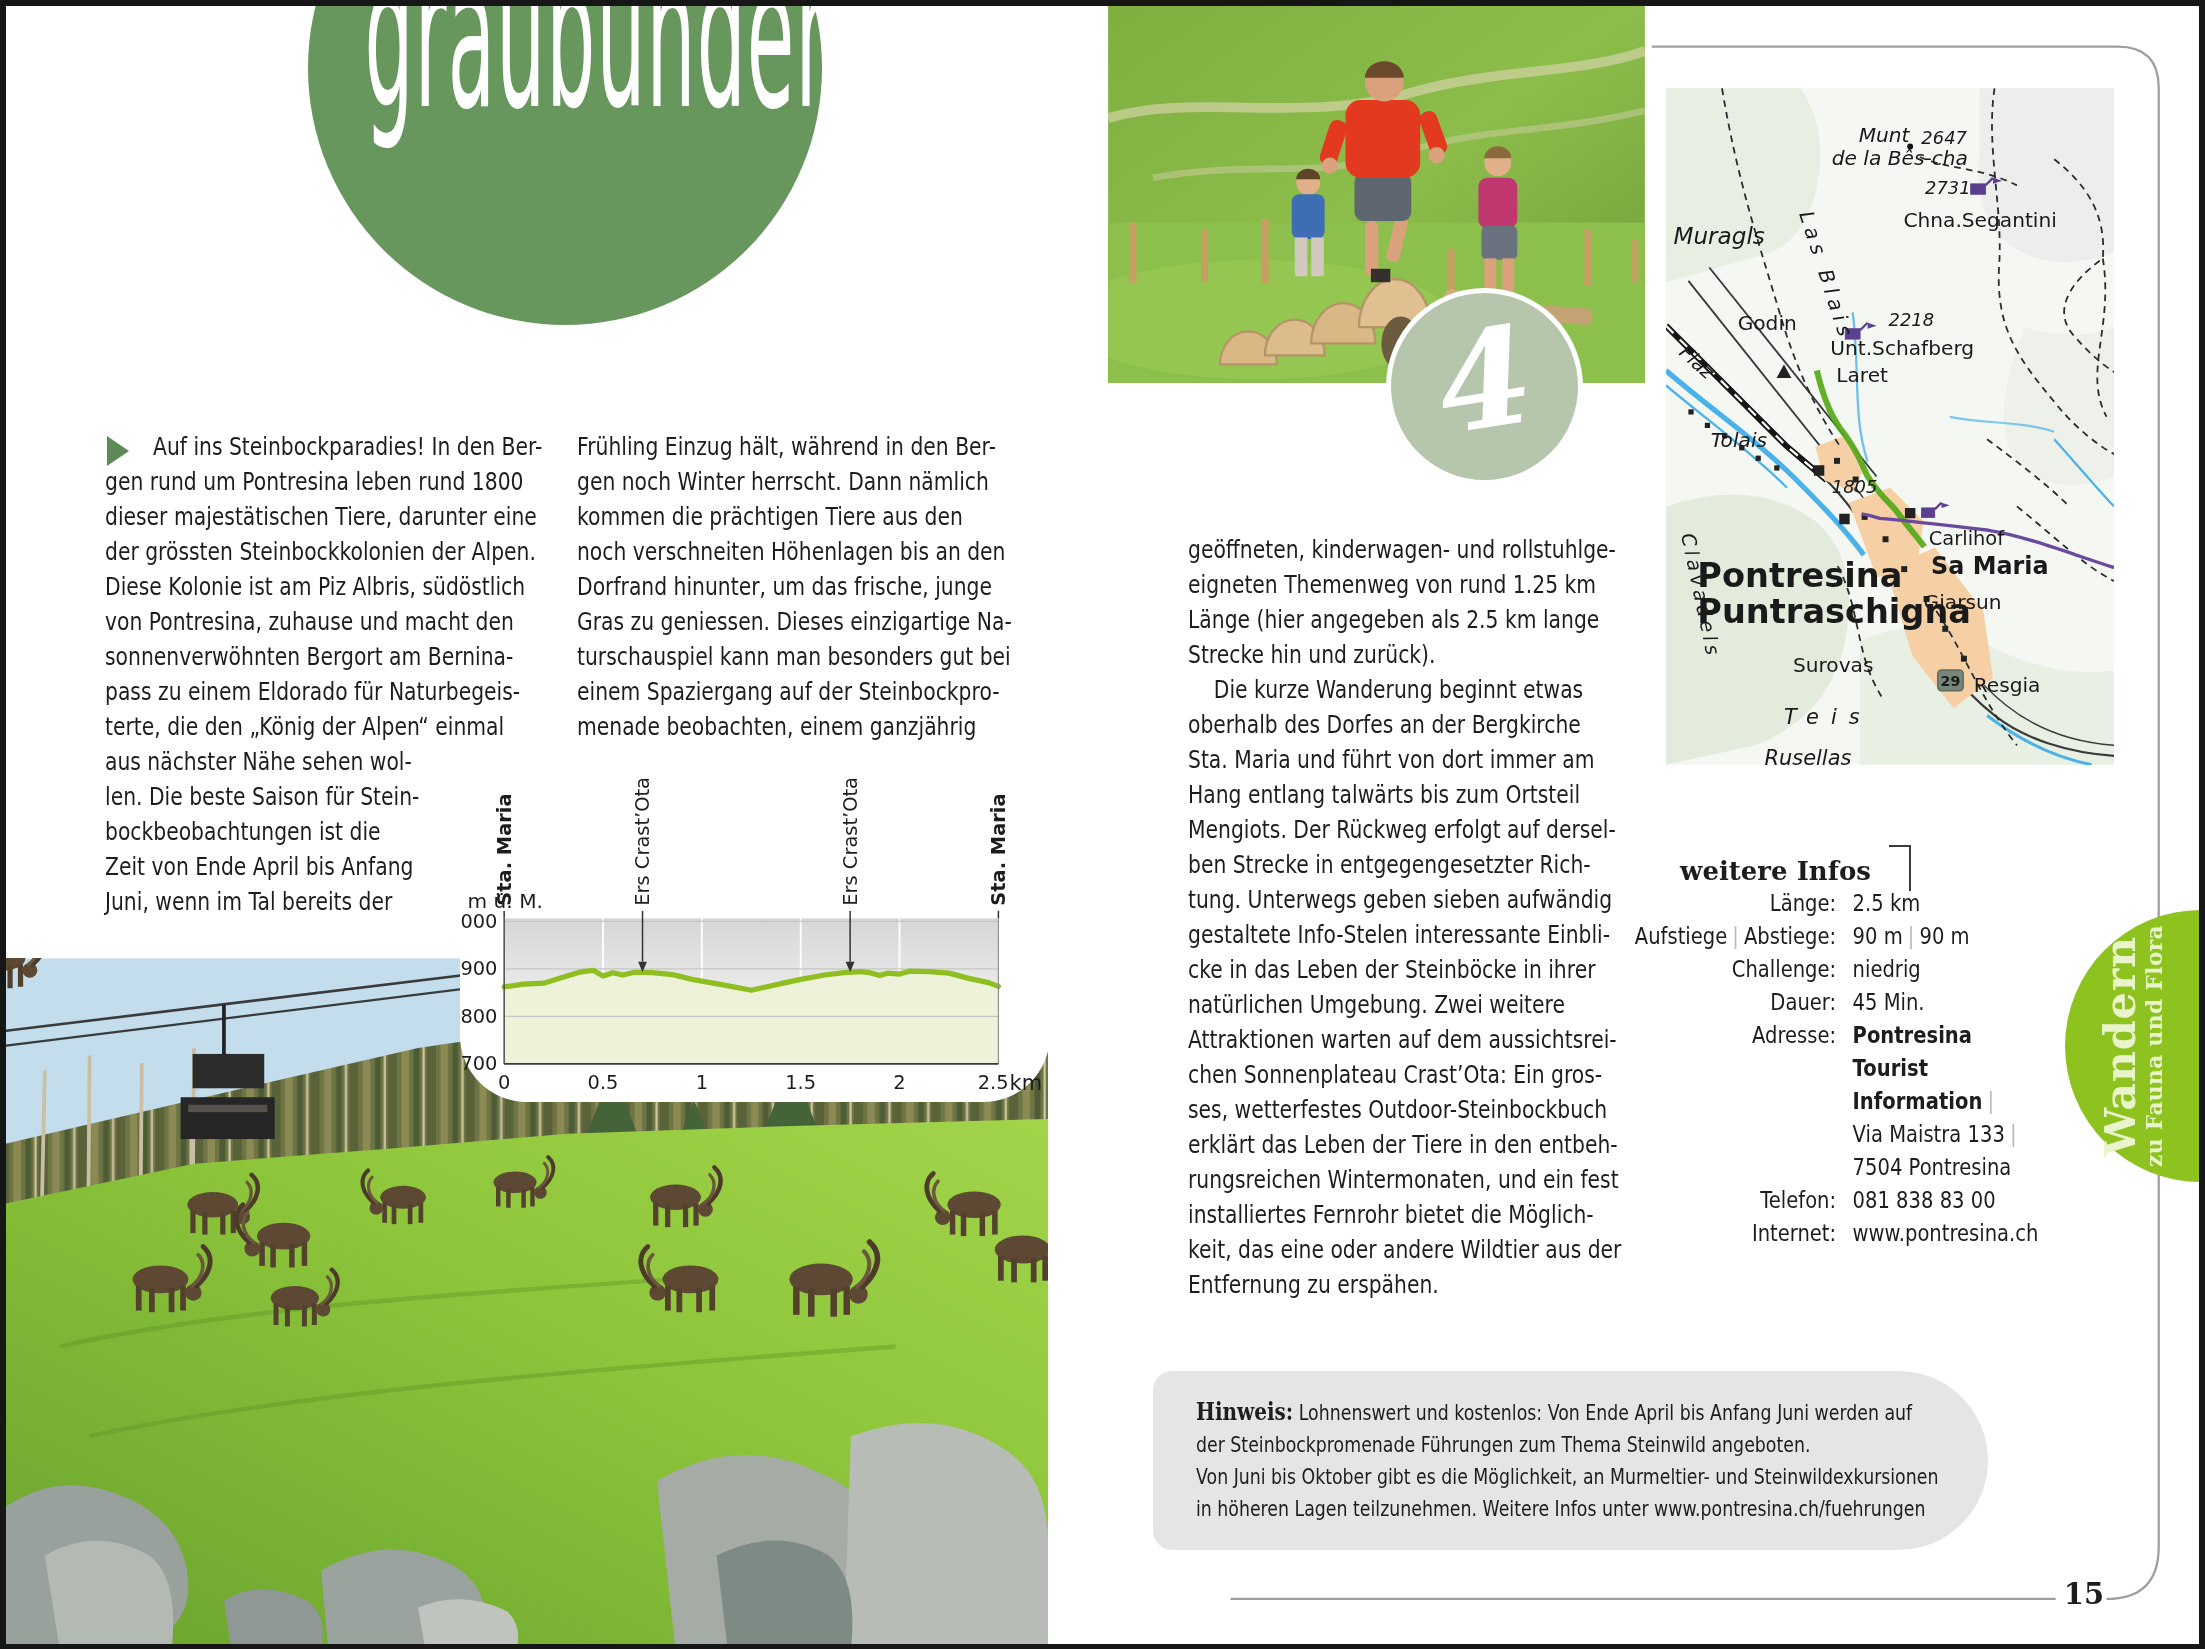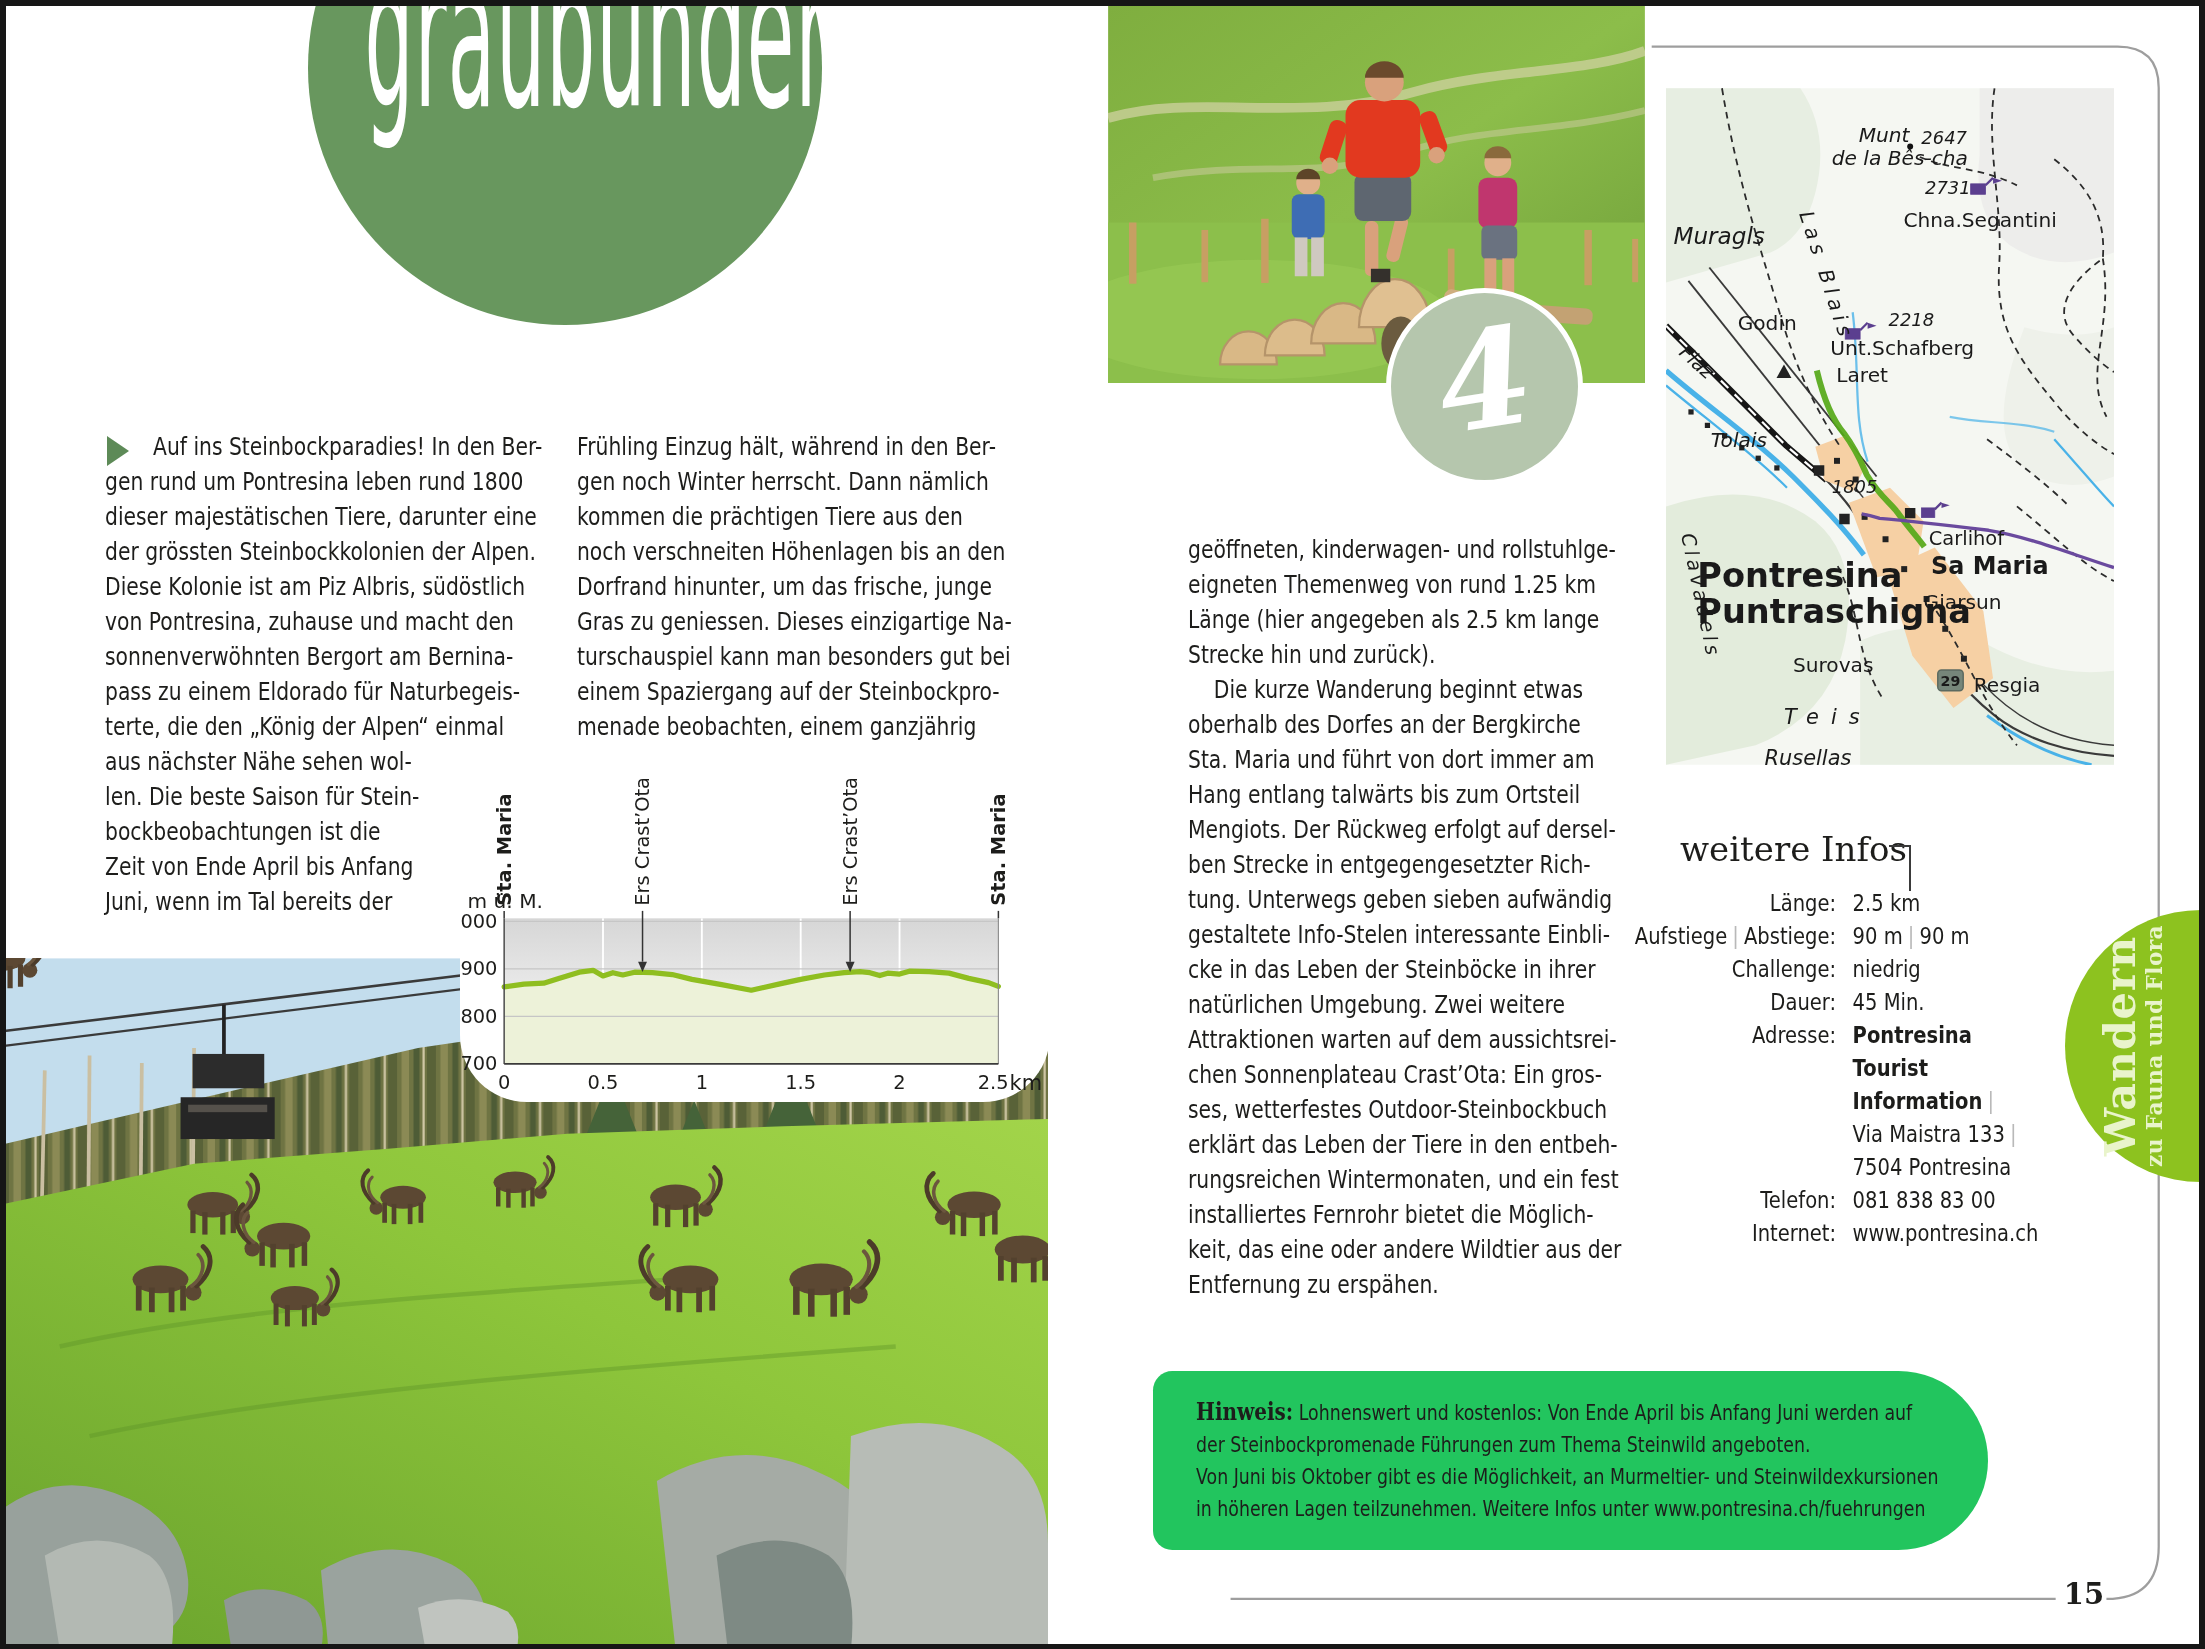--- a/index.html
+++ b/index.html
@@ -37,33 +37,33 @@
   .badge4 span{font-family:"DejaVu Serif","Liberation Serif",serif;font-style:italic;font-weight:bold;
                color:#fff;font-size:134px;transform:rotate(-9deg);line-height:1;margin-top:-13.4px;}
   
   .map{left:1666px;top:88px;width:448px;height:677px;z-index:2;}
   .map text{font-family:"DejaVu Sans","Liberation Sans",sans-serif;fill:#1a1a1a;}
   
   .frame-svg{left:0;top:0;width:2205px;height:1650px;z-index:4;pointer-events:none;}
   .pageno{left:2054px;top:1577px;width:60px;text-align:center;z-index:5;
           font-family:"DejaVu Serif","Liberation Serif",serif;font-weight:600;font-size:29px;}
   
-  .infos-head{left:1680px;top:829px;font-family:"DejaVu Serif","Liberation Serif",serif;
-              font-weight:normal;font-size:34px;z-index:3;}
+  .infos-head{left:1680px;top:856px;font-family:"DejaVu Serif","Liberation Serif",serif;
+              font-weight:bold;font-size:26px;z-index:3;}
   .bracket-h{left:1889px;top:845px;width:21px;height:2.2px;background:#3a3a3a;z-index:3;}
   .bracket-v{left:1909px;top:845px;width:2.2px;height:46px;background:#3a3a3a;z-index:3;}
   .infos{left:1627px;top:887px;width:478px;z-index:3;font-size:23px;line-height:33px;
          transform:scaleX(.85);transform-origin:left top;}
   .irow{display:flex;}
   .ilab{width:246px;text-align:right;flex:none;}
   .ival{margin-left:19.4px;width:209px;}
   .pipe{color:#b9b9b9;padding:0 6px;}
   .bold{font-weight:bold;}
   
-  .hinweis{left:1153px;top:1371px;width:835px;height:179px;background:#22c55e;
+  .hinweis{left:1153px;top:1371px;width:835px;height:179px;background:#e5e5e5;
            border-radius:19.4px 90px 90px 19.4px;z-index:3;box-sizing:border-box;
            padding:25.4px 45px 0 43px;}
   .hinweis .txt{font-size:21.7px;line-height:32px;white-space:pre;transform:scaleX(.80);
                 transform-origin:left top;}
   .hinweis .lead{font-family:"DejaVu Serif","Liberation Serif",serif;font-weight:bold;font-size:25px;}
   
   .tab{left:2065px;top:910px;width:136px;height:272px;border-radius:136px 0 0 136px;
        background:#8dc21f;z-index:6;}
   .tab-rot{position:absolute;left:50%;top:50%;width:314px;
            transform:translate(-50%,-50%) rotate(-90deg);text-align:center;

